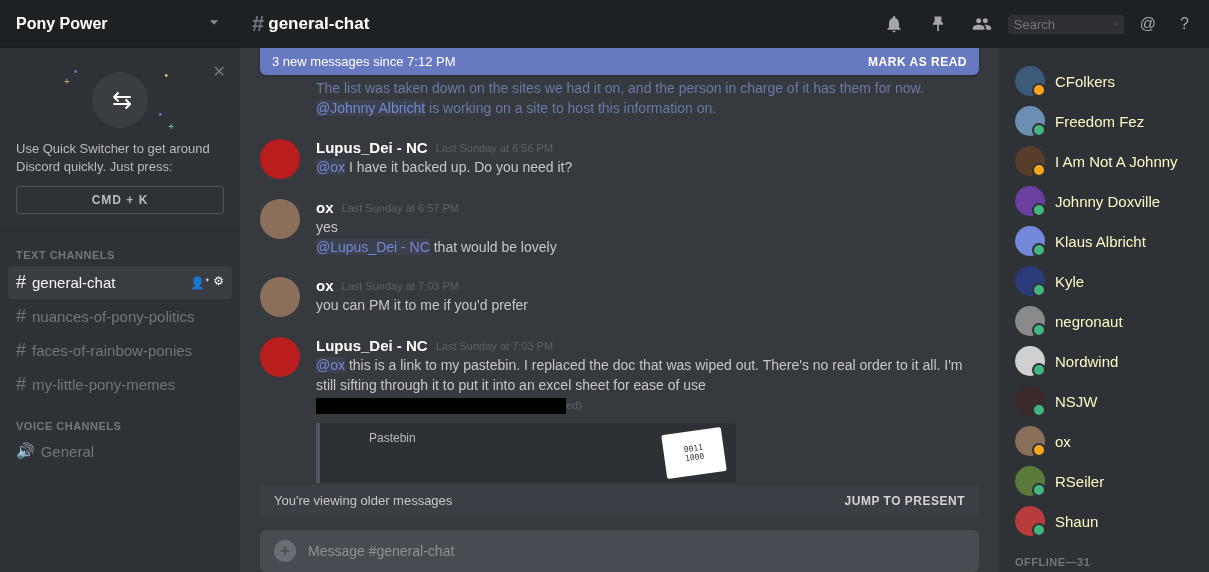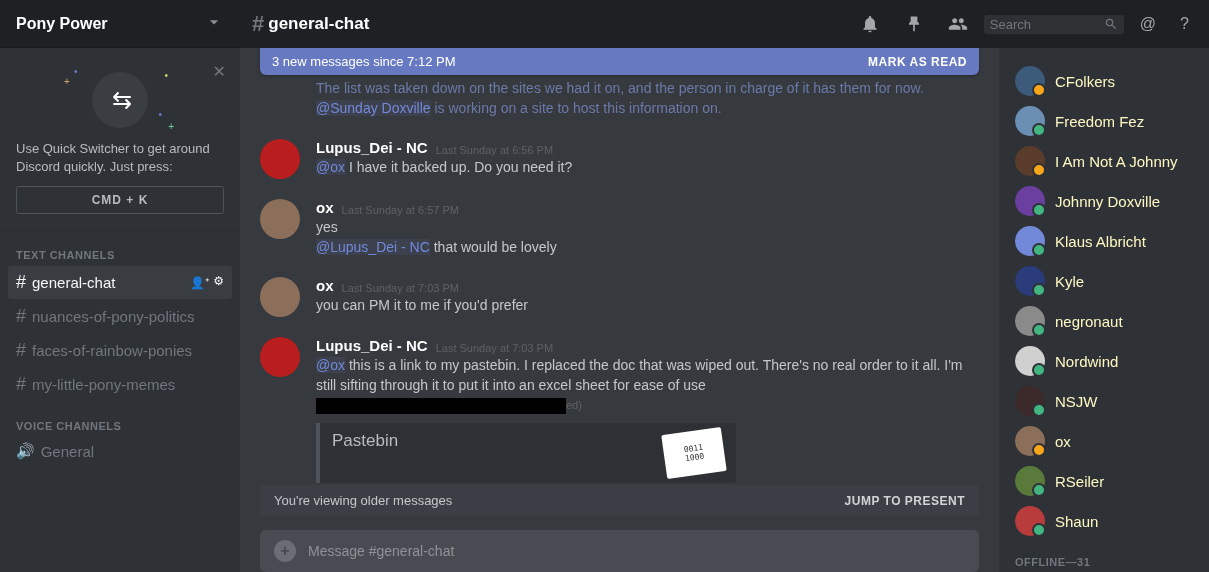--- a/index.html
+++ b/index.html
@@ -21,40 +21,40 @@
 .channel.active .hash { color: #f6f6f7; }
 .channel .hash { margin-right: 6px; font-size: 18px; color: #72767d; }
 .channel .ch-icons { margin-left: auto; display: flex; gap: 4px; font-size: 12px; }
 .voice-channel { display: flex; align-items: center; padding: 6px 16px; color: #72767d; font-size: 15px; gap: 6px; }
 .main { flex: 1; display: flex; flex-direction: column; background: #36393e; min-width: 0; }
 .topbar { height: 48px; background: #1e2124; display: flex; align-items: center; padding: 0 12px; gap: 8px; flex-shrink: 0; }
 .channel-title { display: flex; align-items: center; gap: 4px; font-weight: 700; font-size: 17px; }
 .channel-title .hash { color: #72767d; font-size: 22px; }
 .topbar-spacer { flex: 1; }
 .topbar-icon { color: #a4a6aa; padding: 0 8px; cursor: pointer; display: flex; align-items: center; }
-.search-box { background: #2e3033; border-radius: 3px; display: flex; align-items: center; padding: 2px 6px; width: 140px; justify-content: space-between; }
+.search-box { background: #2e3033; border-radius: 3px; display: flex; align-items: center; padding: 2px 6px; width: 116px; justify-content: space-between; }
 .search-box input { background: transparent; border: none; outline: none; color: #fff; width: 100px; font-size: 13px; }
 .search-box input::placeholder { color: #72767d; }
 .content { flex: 1; display: flex; min-height: 0; }
 .messages { flex: 1; display: flex; flex-direction: column; min-width: 0; position: relative; }
 .messages-scroll { flex: 1; overflow: hidden; padding: 0 20px; }
 .new-msg-bar { background: #6679c1; border-radius: 0 0 6px 6px; display: flex; justify-content: space-between; align-items: center; padding: 6px 12px; font-size: 13px; margin: 0 0 4px; box-shadow: 0 1px 3px rgba(0,0,0,0.3); }
 .new-msg-bar .mark-read { font-weight: 700; font-size: 12px; letter-spacing: 0.5px; }
 .msg { display: flex; padding: 16px 0 4px; }
 .msg .avatar { width: 40px; height: 40px; border-radius: 50%; margin-right: 16px; flex-shrink: 0; }
 .msg-body { flex: 1; min-width: 0; }
-.msg-head { display: flex; align-items: flex-end; gap: 8px; margin-bottom: 2px; }
+.msg-head { display: flex; align-items: center; gap: 8px; margin-bottom: 2px; }
 .msg-author { font-weight: 600; font-size: 15px; }
 .msg-time { color: #5e6165; font-size: 11px; }
 .msg-text { color: #c5c7cb; font-size: 14px; line-height: 1.4; }
 .mention { color: #7289da; background: rgba(114,137,218,0.1); }
 .redacted { background: #000; display: inline-block; width: 250px; height: 16px; vertical-align: middle; }
 .embed { margin-top: 8px; border-left: 4px solid #4f545c; background: rgba(0,0,0,0.15); border-radius: 0 3px 3px 0; padding: 8px 12px; display: flex; gap: 12px; align-items: flex-start; max-width: 420px; }
 .embed-content { flex: 1; }
-.embed-provider { color: #b9bbbe; font-size: 17px; }
+.embed-provider { color: #b9bbbe; font-size: 12px; margin-left: 37px; }
 .embed-thumb { width: 60px; height: 44px; background: #fff; border-radius: 2px; display: flex; align-items: center; justify-content: center; font-family: monospace; font-size: 8px; color: #333; transform: rotate(-8deg); overflow: hidden; flex-shrink: 0; }
 .older-bar { background: #3b3e44; display: flex; justify-content: space-between; align-items: center; padding: 8px 14px; font-size: 13px; color: #c5c7cb; margin: 0 20px; border-radius: 4px 4px 0 0; gap: 48px; }
 .older-bar .jump { font-weight: 700; font-size: 12px; letter-spacing: 0.5px; color: #d1d3d6; }
 .input-area { padding: 14px 20px 0; }
 .msg-input { background: #484b51; border-radius: 6px; display: flex; align-items: center; padding: 10px 14px; gap: 12px; }
 .msg-input .plus { width: 22px; height: 22px; border-radius: 50%; background: #6a6d73; color: #484b51; display: flex; align-items: center; justify-content: center; font-weight: 700; }
 .msg-input input { flex: 1; background: transparent; border: none; outline: none; color: #fff; font-size: 14px; }
 .msg-input input::placeholder { color: #8e9196; }
 .members { width: 210px; background: #2e3136; padding: 14px 8px; overflow: hidden; flex-shrink: 0; }
 .member { display: flex; align-items: center; gap: 10px; padding: 4px 8px; border-radius: 3px; margin-bottom: 2px; cursor: pointer; }
@@ -165,21 +165,21 @@
     <div class="messages">
       <div class="messages-scroll" id="messages-scroll">
         <div class="new-msg-bar">
           <span>3 new messages since 7:12 PM</span>
           <span class="mark-read">MARK AS READ</span>
         </div>
         <div id="messages-list">
             <div class="msg" style="padding-top: 0px;">
               <div class="avatar" style="visibility:hidden"></div>
               <div class="msg-body">
-                <div class="msg-text" style="color:#6b7aa8">The list was taken down on the sites we had it on, and the person in charge of it has them for now. <span class="mention">@Sunday Doxville</span>  is working on a site to host this information on.</div>
+                <div class="msg-text" style="color:#6b7aa8">The list was taken down on the sites we had it on, and the person in charge of it has them for now. <span class="mention">@Johnny Albricht</span>  is working on a site to host this information on.</div>
               </div>
             </div>
             <div class="msg">
               <div class="avatar" style="background:#b91d1d"></div>
               <div class="msg-body">
                 <div class="msg-head">
                   <span class="msg-author" style="color:#ffffff">Lupus_Dei - NC</span>
                   <span class="msg-time">Last Sunday at 6:56 PM</span>
                 </div>
                 <div class="msg-text"><span class="mention">@ox</span> I have it backed up. Do you need it?</div>

